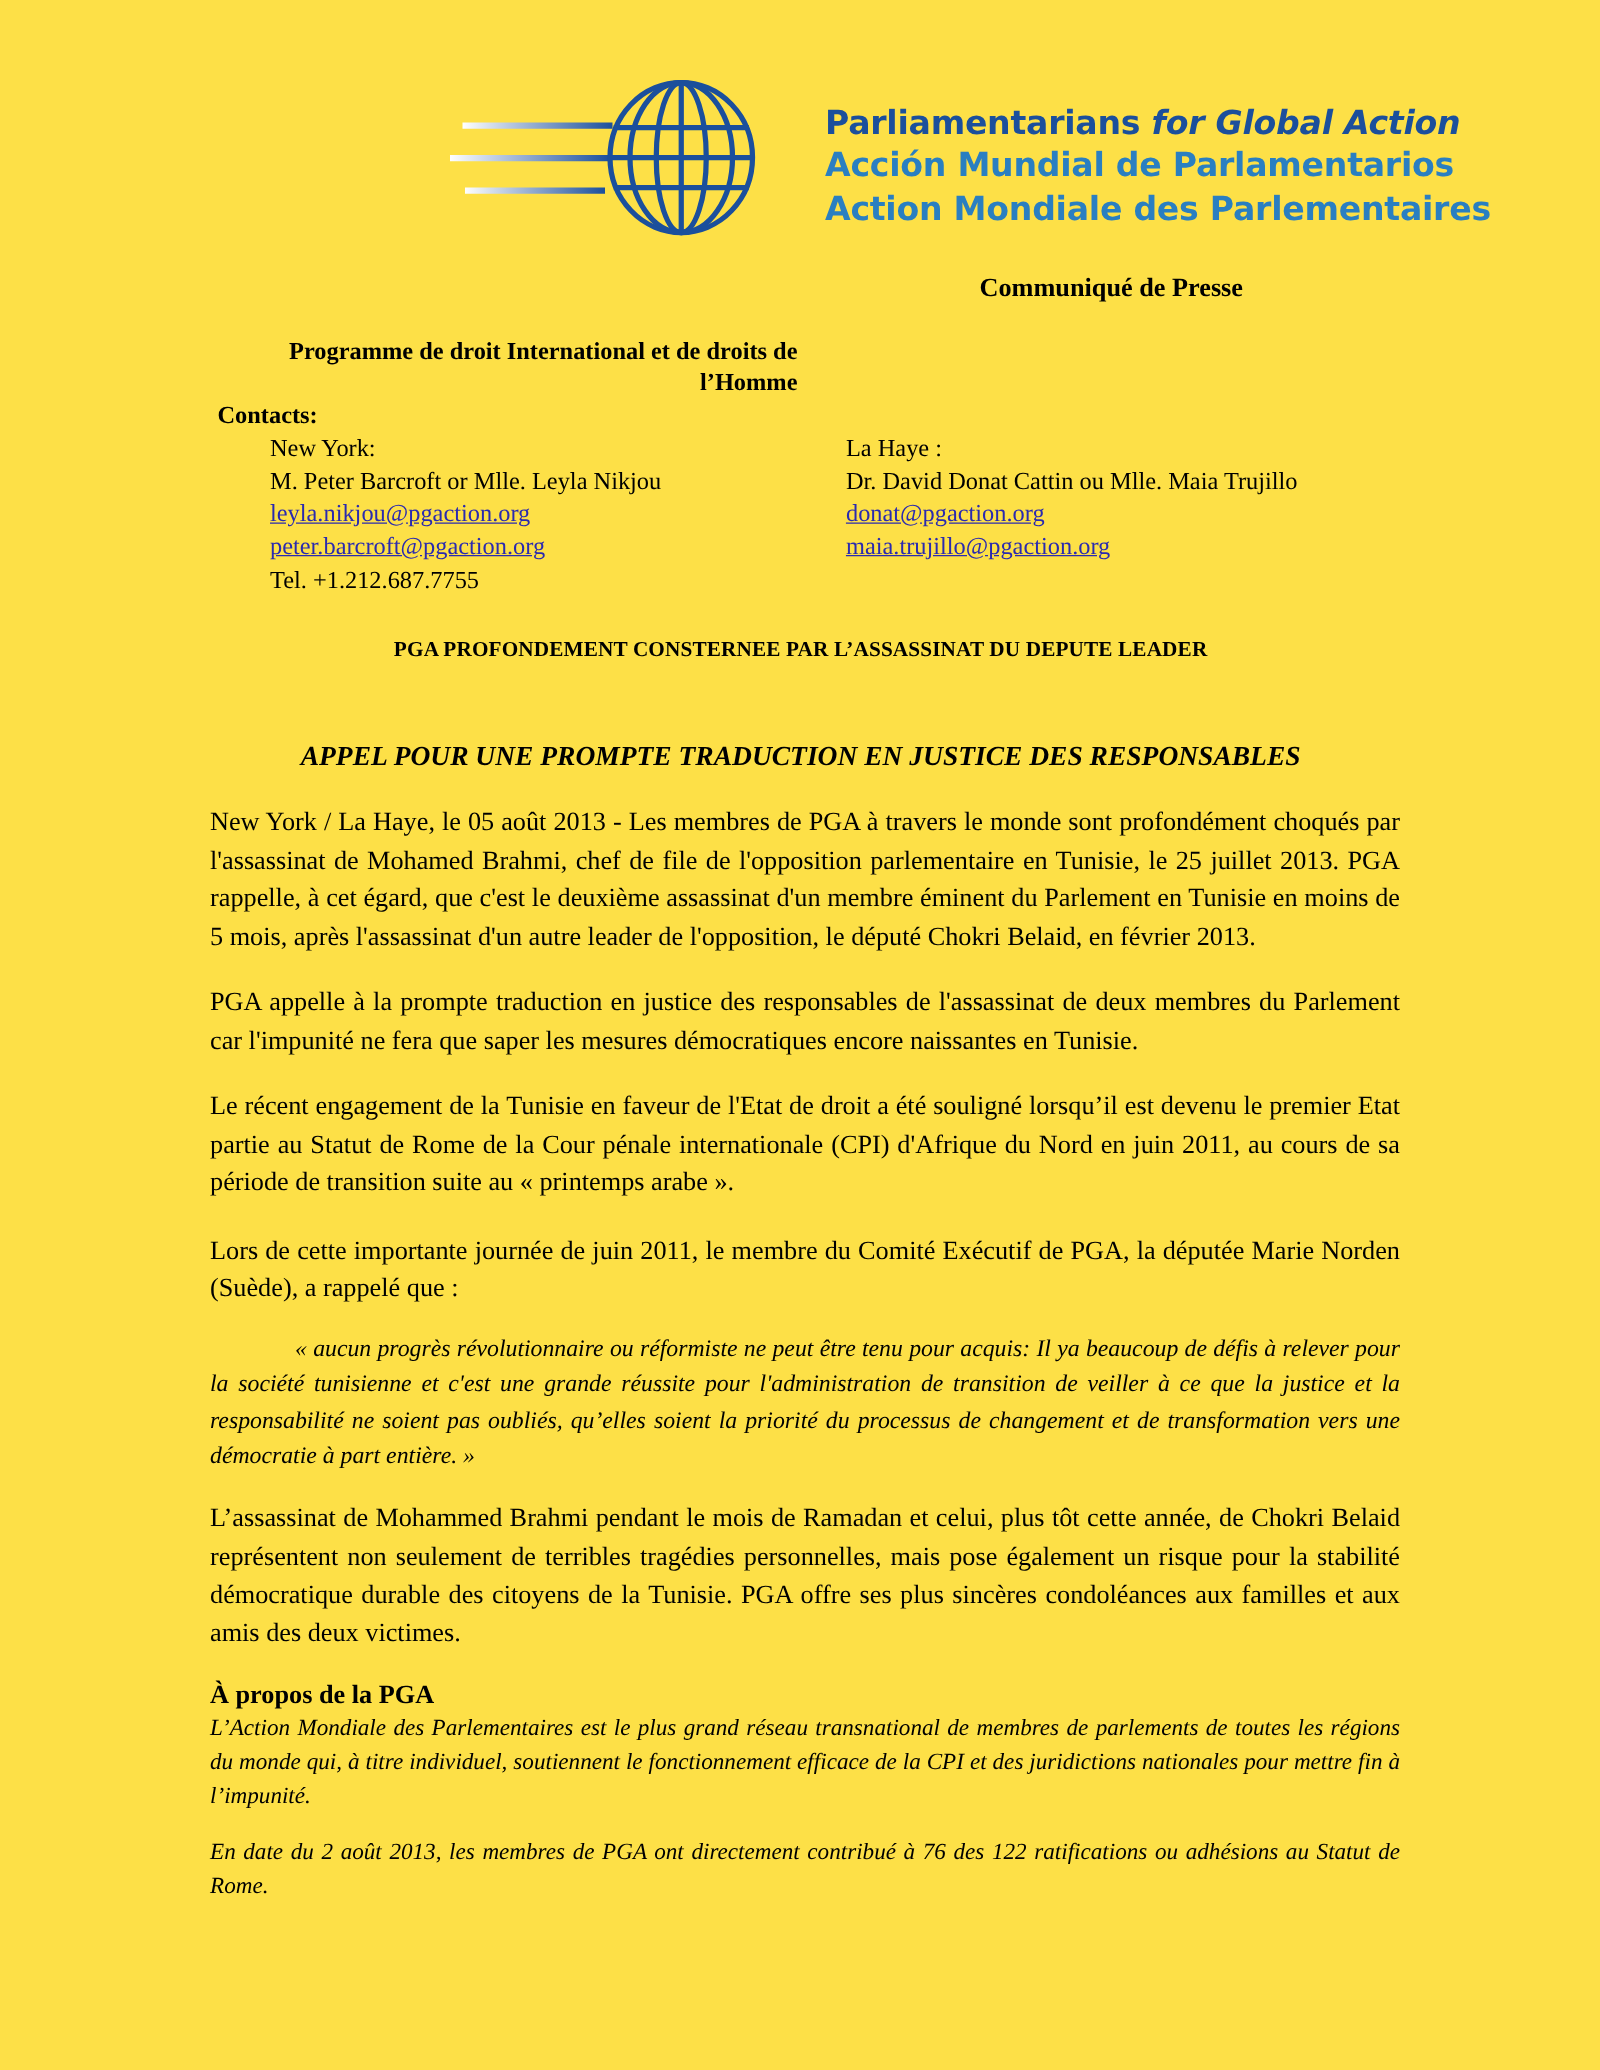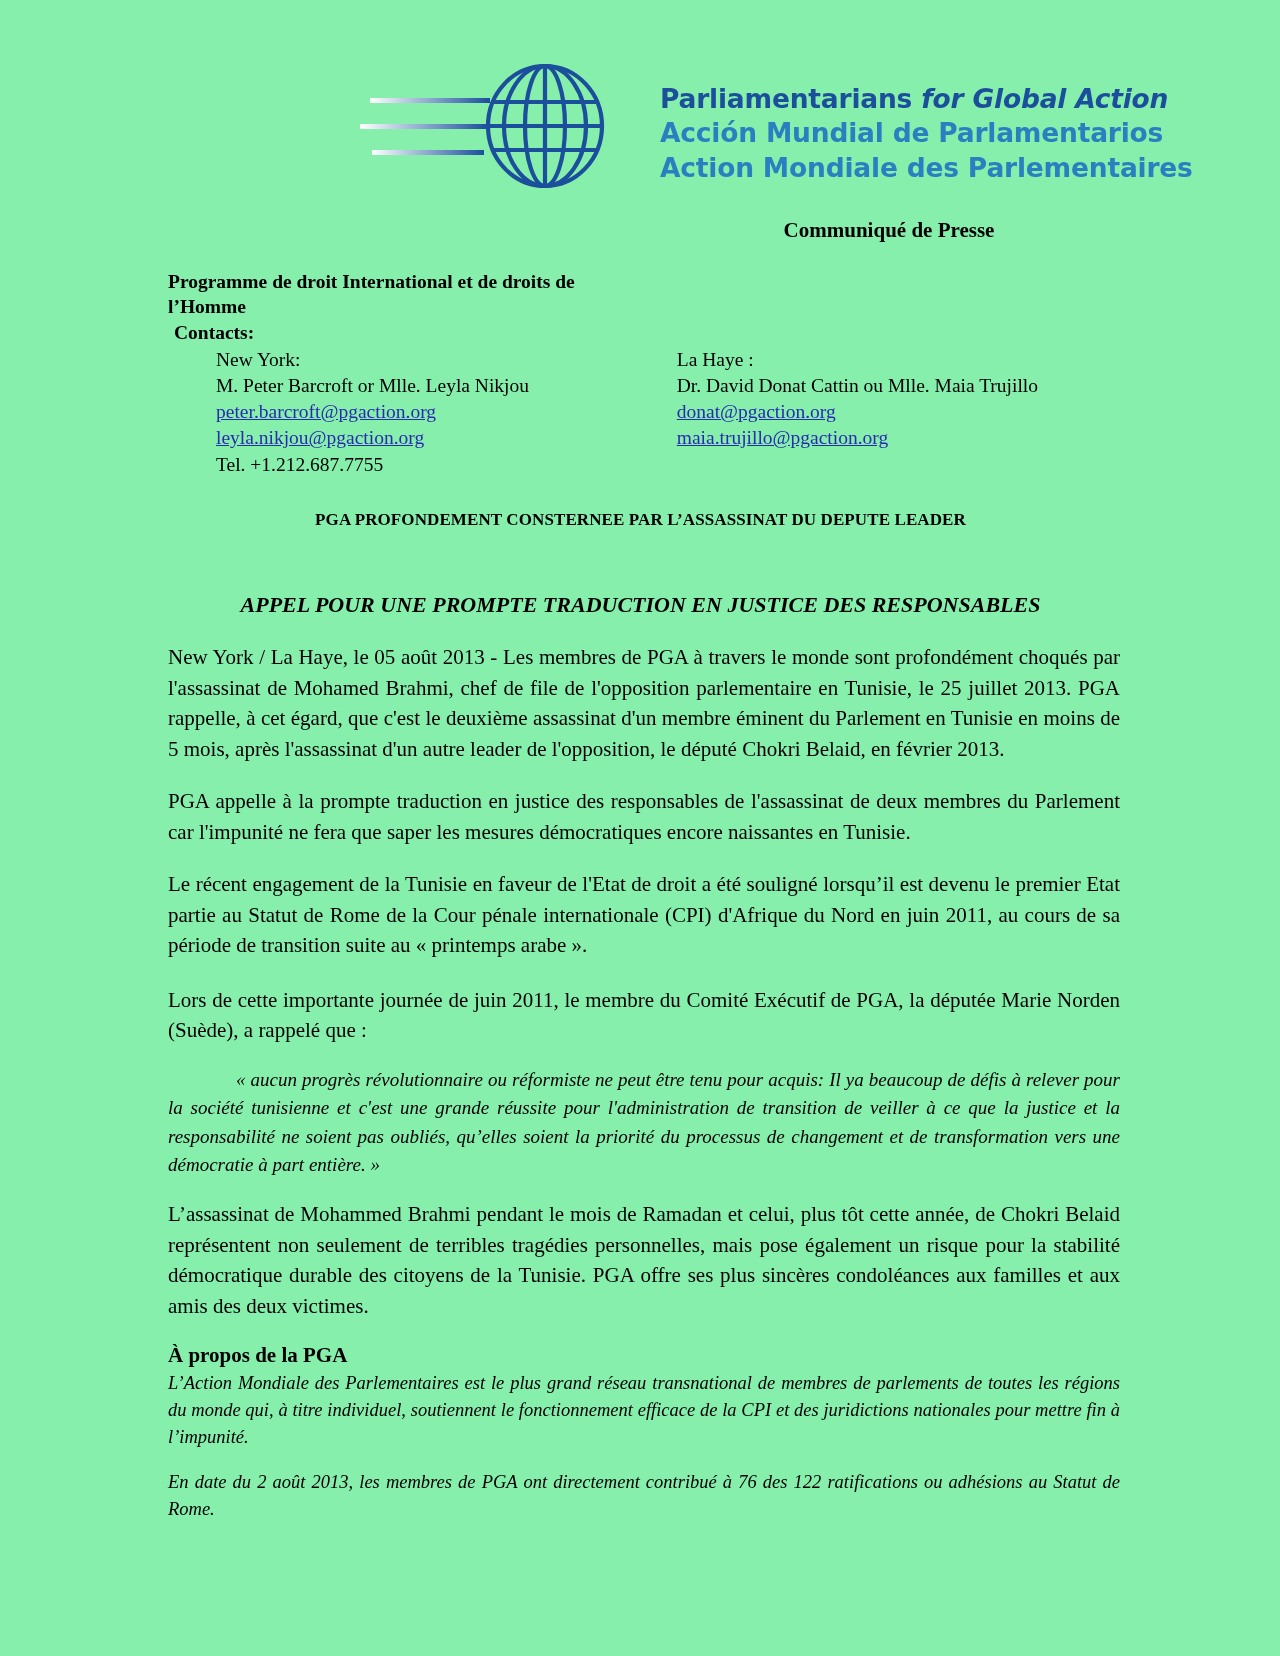--- a/index.html
+++ b/index.html
@@ -15,21 +15,21 @@
     color: #000000;
     position: relative;
     overflow: hidden;
   }
 
   .page {
     width: 1280px;
     height: 1656px;
     padding: 0;
     position: relative;
-    background: #86efac;
+    background: #fde047;
   }
 
   
   .header {
     display: flex;
     align-items: flex-start;
     padding: 62px 0 0 0;
     height: 200px;
   }
   .logo-wrap {
@@ -84,20 +84,21 @@
     left: 168px;
     width: 960px;
     font-size: 19.5px;
     line-height: 1.34;
   }
   .contacts-head {
     font-weight: bold;
     font-size: 19.5px;
     max-width: 470px;
     line-height: 1.28;
+    text-align: right;
   }
   .contacts-label {
     font-weight: bold;
     padding-left: 6px;
   }
   .contact-cols {
     display: flex;
     margin-top: 1px;
     margin-left: 48px;
   }
@@ -220,22 +221,22 @@
 
   <div class="contacts">
     <div class="contacts-head">Programme de droit International et de droits de l’Homme</div>
     <div class="contacts-label">Contacts:</div>
 
     <div class="contact-cols">
 
       <div class="col-left">
         <div class="contact-line">New York:</div>
         <div class="contact-line">M. Peter Barcroft or Mlle. Leyla Nikjou</div>
+        <div class="contact-line mail">leyla.nikjou@pgaction.org</div>
         <div class="contact-line mail">peter.barcroft@pgaction.org</div>
-        <div class="contact-line mail">leyla.nikjou@pgaction.org</div>
         <div class="contact-line">Tel. +1.212.687.7755</div>
       </div>
 
       <div class="col-right">
         <div class="contact-line">La Haye :</div>
         <div class="contact-line">Dr. David Donat Cattin ou Mlle. Maia Trujillo</div>
         <div class="contact-line mail">donat@pgaction.org</div>
         <div class="contact-line mail">maia.trujillo@pgaction.org</div>
       </div>
 

